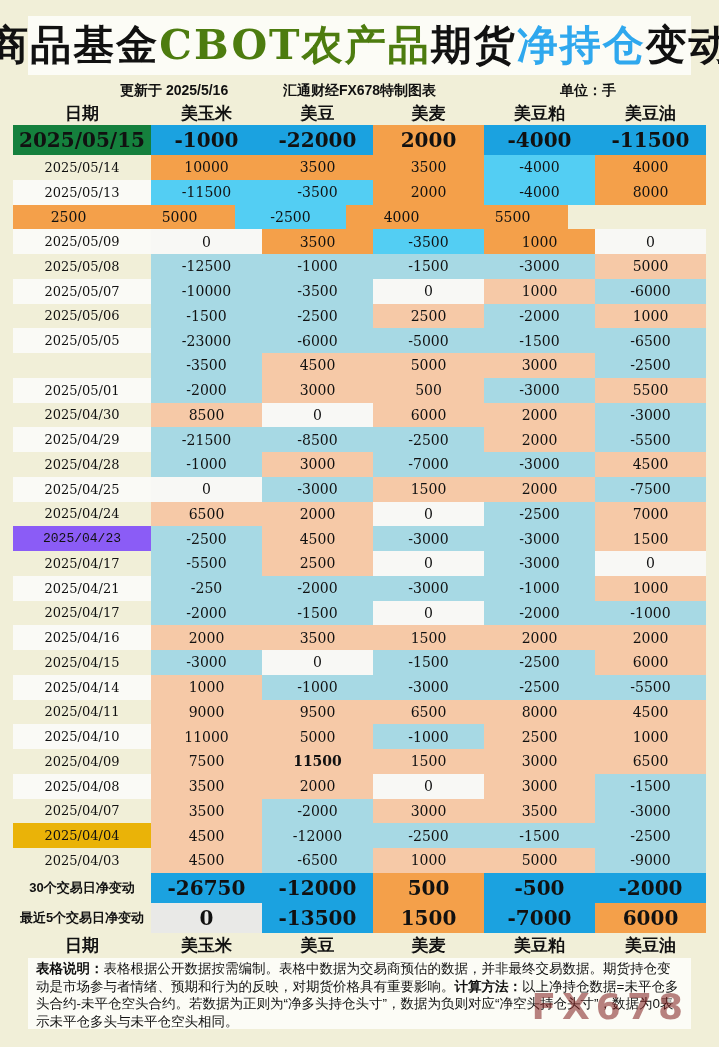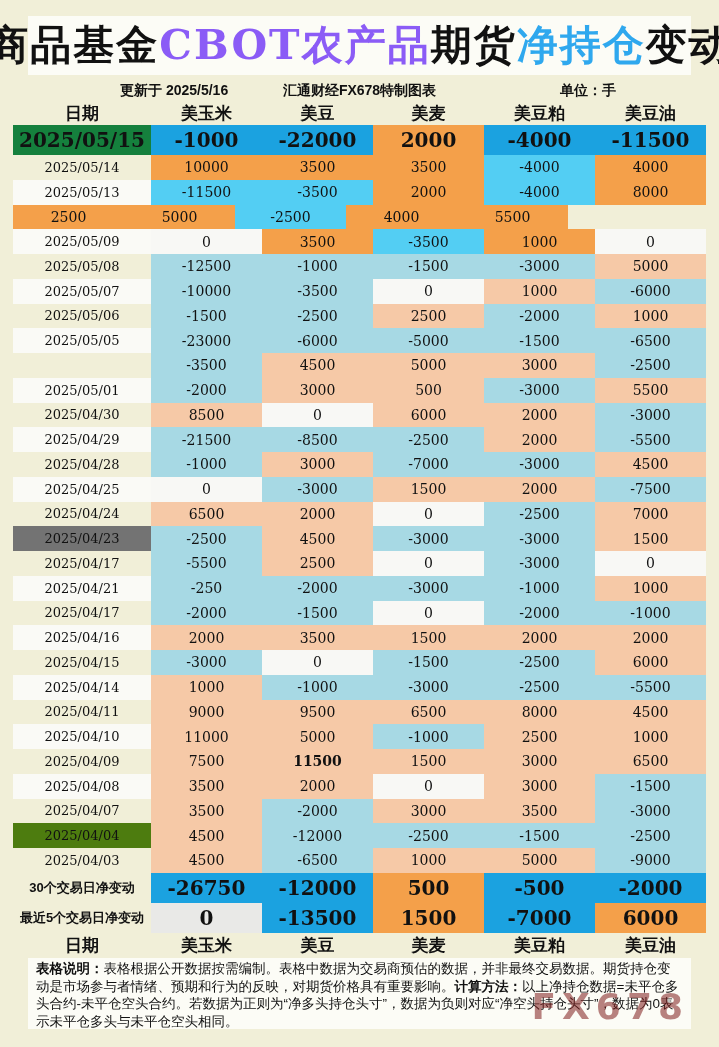--- a/index.html
+++ b/index.html
@@ -50,21 +50,21 @@
   .watermark{
     position:absolute;right:30px;top:986px;
     font-size:36px;font-weight:bold;letter-spacing:6px;
     color:#7f1d1d;opacity:.55;font-family:"DejaVu Sans",sans-serif;text-align:right;
   }
 </style>
 </head>
 <body>
 
 <div class="titlebox">
-  <div class="title" id="title"><span style="color: rgb(17, 17, 17);">商品基金</span><span style="color: #8b5cf6;">CBOT农产品</span><span style="color: rgb(17, 17, 17);">期货</span><span style="color: rgb(47, 168, 238);">净持仓</span><span style="color: rgb(17, 17, 17);">变动</span></div>
+  <div class="title" id="title"><span style="color: rgb(17, 17, 17);">商品基金</span><span style="color: #4d7c0f;">CBOT农产品</span><span style="color: rgb(17, 17, 17);">期货</span><span style="color: rgb(47, 168, 238);">净持仓</span><span style="color: rgb(17, 17, 17);">变动</span></div>
 </div>
 
 <div class="subrow">
   <span class="sub-updated">更新于 2025/5/16</span>
   <span class="sub-source">汇通财经FX678特制图表</span>
   <span class="sub-unit">单位：手</span>
 </div>
 
 <div class="tbl">
   <div class="row rhead" id="thead">
@@ -197,21 +197,21 @@
       </div>
       <div class="row row-data">
         <div class="c-date" style="background: rgb(241, 239, 216);">2025/04/24</div>
         <div class="c-val" style="background: rgb(246, 201, 167);">6500</div>
         <div class="c-val" style="background: rgb(246, 201, 167);">2000</div>
         <div class="c-val" style="background: rgb(248, 248, 245);">0</div>
         <div class="c-val" style="background: rgb(167, 217, 228);">-2500</div>
         <div class="c-val" style="background: rgb(246, 201, 167);">7000</div>
       </div>
       <div class="row row-data">
-        <div class="c-date" style="background: #737373;">2025/04/23</div>
+        <div class="c-date" style="background: #8b5cf6; font-family: Liberation Mono, monospace;">2025/04/23</div>
         <div class="c-val" style="background: rgb(167, 217, 228);">-2500</div>
         <div class="c-val" style="background: rgb(246, 201, 167);">4500</div>
         <div class="c-val" style="background: rgb(167, 217, 228);">-3000</div>
         <div class="c-val" style="background: rgb(167, 217, 228);">-3000</div>
         <div class="c-val" style="background: rgb(246, 201, 167);">1500</div>
       </div>
       <div class="row row-data">
         <div class="c-date" style="background: rgb(241, 239, 216);">2025/04/17</div>
         <div class="c-val" style="background: rgb(167, 217, 228);">-5500</div>
         <div class="c-val" style="background: rgb(246, 201, 167);">2500</div>
@@ -293,21 +293,21 @@
       </div>
       <div class="row row-data">
         <div class="c-date" style="background: rgb(241, 239, 216);">2025/04/07</div>
         <div class="c-val" style="background: rgb(246, 201, 167);">3500</div>
         <div class="c-val" style="background: rgb(167, 217, 228);">-2000</div>
         <div class="c-val" style="background: rgb(246, 201, 167);">3000</div>
         <div class="c-val" style="background: rgb(246, 201, 167);">3500</div>
         <div class="c-val" style="background: rgb(167, 217, 228);">-3000</div>
       </div>
       <div class="row row-data">
-        <div class="c-date" style="background: #4d7c0f;">2025/04/04</div>
+        <div class="c-date" style="background: #eab308;">2025/04/04</div>
         <div class="c-val" style="background: rgb(246, 201, 167);">4500</div>
         <div class="c-val" style="background: rgb(167, 217, 228);">-12000</div>
         <div class="c-val" style="background: rgb(167, 217, 228);">-2500</div>
         <div class="c-val" style="background: rgb(167, 217, 228);">-1500</div>
         <div class="c-val" style="background: rgb(167, 217, 228);">-2500</div>
       </div>
       <div class="row row-data">
         <div class="c-date" style="background: rgb(241, 239, 216);">2025/04/03</div>
         <div class="c-val" style="background: rgb(246, 201, 167);">4500</div>
         <div class="c-val" style="background: rgb(167, 217, 228);">-6500</div>

